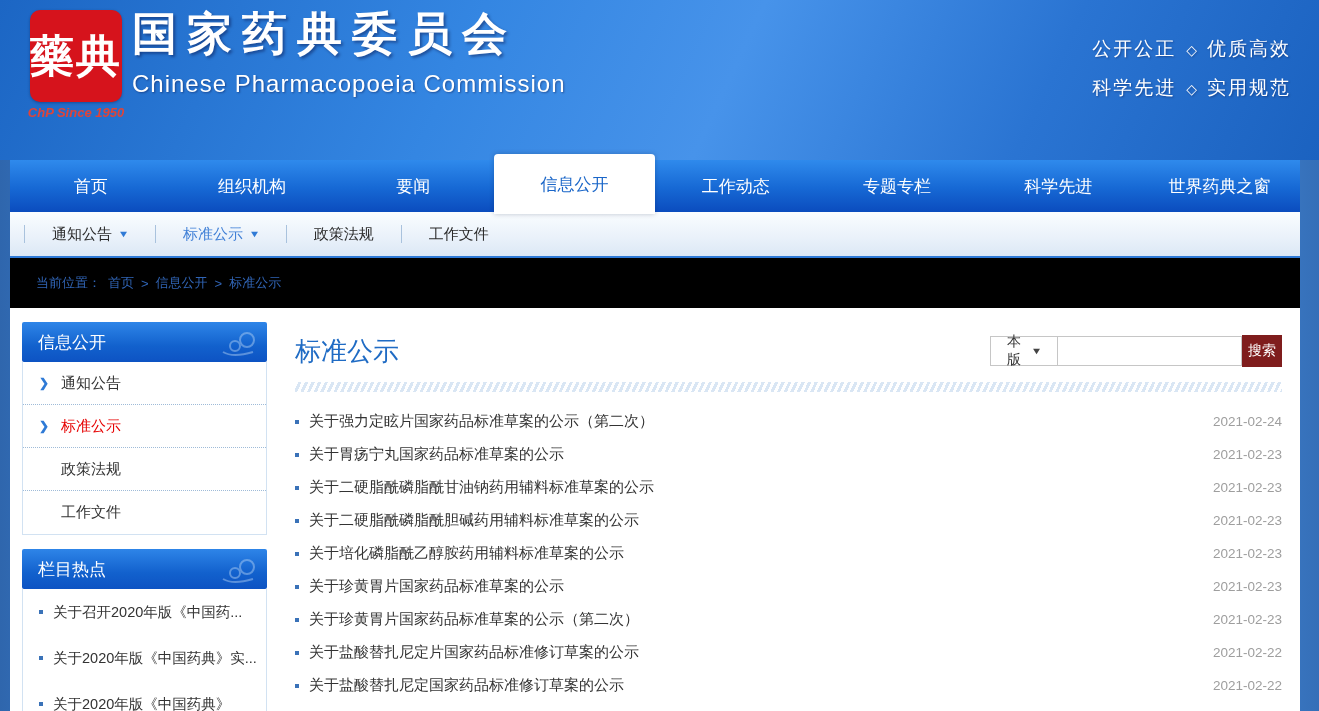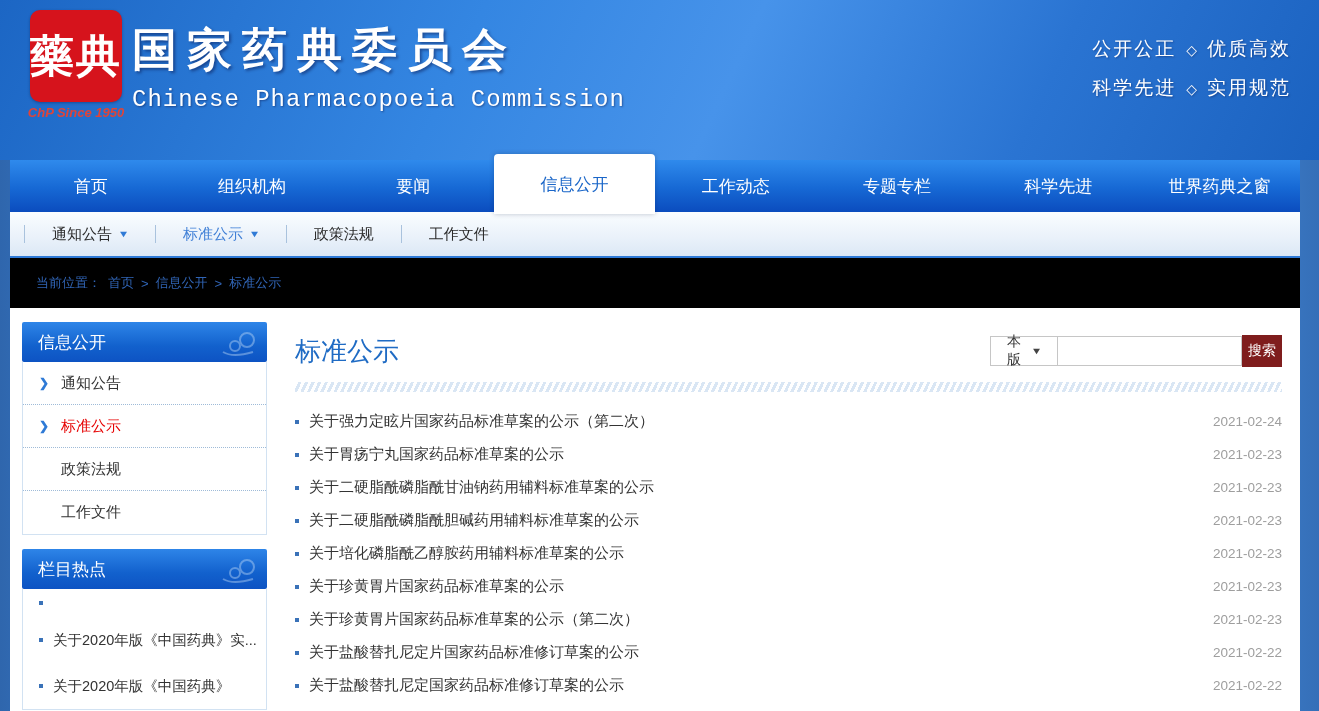--- a/index.html
+++ b/index.html
@@ -15,21 +15,21 @@
     background: linear-gradient(115deg, #1c66c4 0%, #3486e2 35%, #4793ea 55%, #2a74d2 78%, #1b62c0 100%);
   }
   .logo-wrap { position:absolute; left:24px; top:10px; width:104px; text-align:center; }
   .seal {
     width:92px; height:92px; margin:0 auto; background:#d6131c; border-radius:10px;
     display:flex; align-items:center; justify-content:center;
     color:#fff; font-family:"Liberation Serif", serif; font-size:44px; font-weight:bold; letter-spacing:2px;
     box-shadow: 0 1px 3px rgba(0,0,30,.3);
   }
   .seal-caption { margin-top:3px; color:#e04438; font-size:13px; font-style:italic; font-weight:bold; white-space:nowrap; }
-  .title-block { position:absolute; left:132px; top:20px; color:#fff; font-family:Liberation Mono, monospace; }
+  .title-block { position:absolute; left:132px; top:4px; color:#fff; font-family:Liberation Sans, sans-serif; }
   .site-title { font-size:45px; font-weight:bold; letter-spacing:10px; text-shadow:2px 2px 3px rgba(0,0,50,.4); }
   .site-subtitle { font-size:24px; margin-top:6px; letter-spacing:1px; text-shadow:1px 1px 2px rgba(0,0,50,.4); }
   .slogans { position:absolute; right:28px; top:30px; color:#fff; font-size:19px; line-height:37px; letter-spacing:2px; text-shadow:1px 1px 2px rgba(0,0,50,.35); }
   .slogan-sep { font-size:14px; padding:0 10px; letter-spacing:0; }
   
   .nav {
     margin:0 19px 0 10px; height:52px; display:flex; position:relative; z-index:3;
     background: linear-gradient(180deg, #2f8aec 0%, #1668d4 55%, #0b4cbe 100%);
   }
   .nav-item {
@@ -201,20 +201,21 @@
           <g fill="none" stroke="#bcd8f5" stroke-width="2" opacity="0.8">
             <circle cx="38" cy="10" r="7"></circle>
               <circle cx="26" cy="16" r="5"></circle>
               <path d="M14 22 q10 6 30 0"></path>
           </g>
         </svg>
       </div>
       <div class="hot-list">
         <div class="hot-item">
           <span class="hot-bullet"></span>
+          <span>关于召开2020年版《中国药...</span>
         </div>
         <div class="hot-item">
           <span class="hot-bullet"></span>
           <span>关于2020年版《中国药典》实...</span>
         </div>
         <div class="hot-item">
           <span class="hot-bullet"></span>
           <span>关于2020年版《中国药典》</span>
         </div>
       </div>

